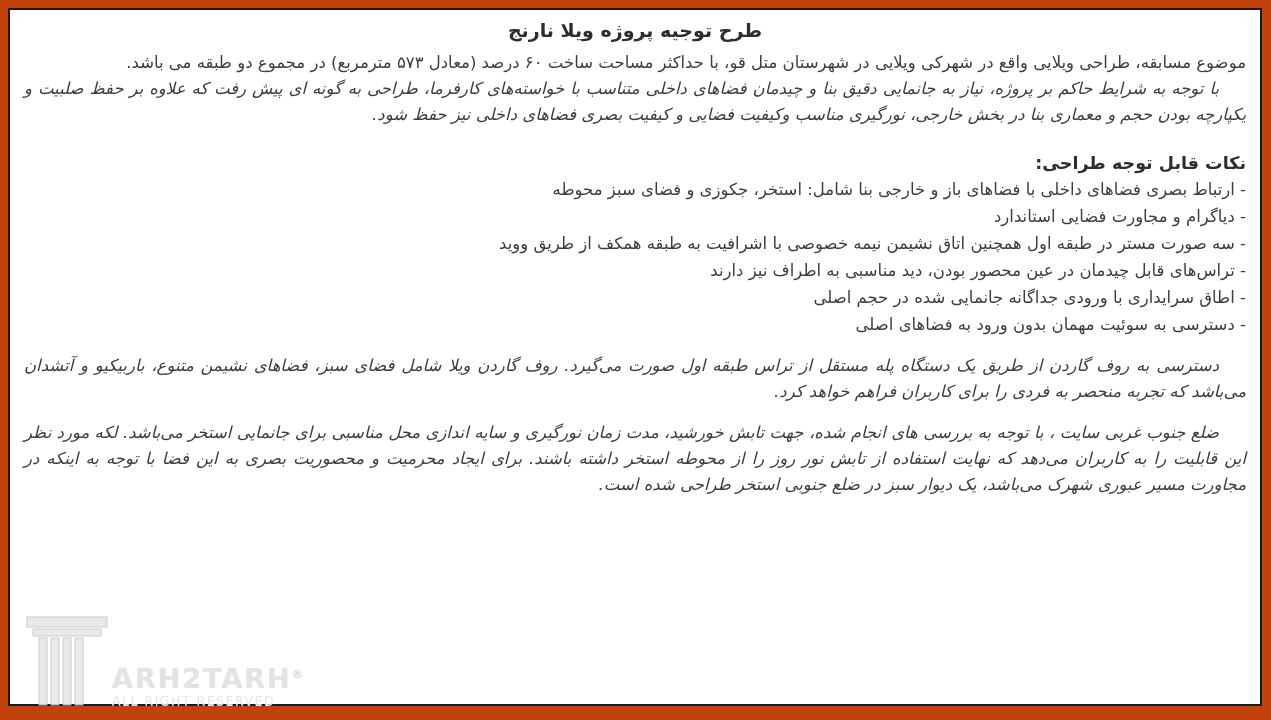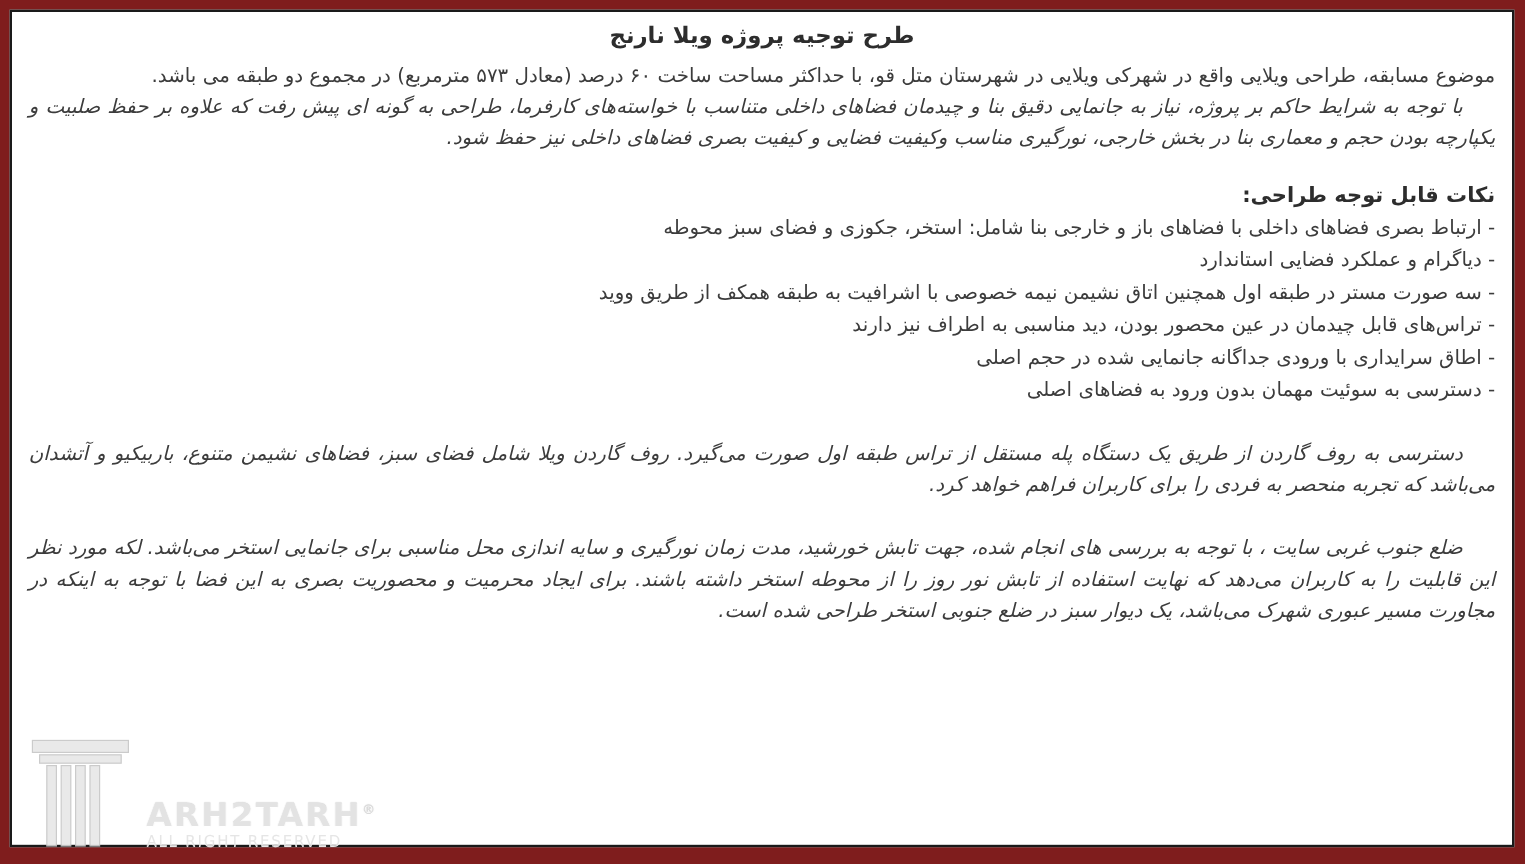--- a/index.html
+++ b/index.html
@@ -5,21 +5,21 @@
   html, body {
     margin: 0;
     padding: 0;
     background: #ffffff;
     font-family: "DejaVu Sans", sans-serif;
   }
   .canvas {
     position: relative;
     width: 1271px;
     height: 720px;
-    background: #7f1d1d;
+    background: #c2410c;
     overflow: hidden;
   }
   .frame {
     position: absolute;
     top: 8px;
     left: 8px;
     right: 9px;
     bottom: 14px;
     border: 2px solid #1a1a1a;
     background: #ffffff;
@@ -52,28 +52,28 @@
   .notes-list {
     list-style: none;
     margin: 0;
     padding: 0;
   }
   .notes-list li {
     font-size: 16.5px;
     line-height: 27px;
     color: #3c3c3c;
   }
-  .section-gap { margin-top: 27px; }
+  .section-gap { margin-top: 15px; }
   .watermark {
     position: absolute;
     left: 26px;
     bottom: 10px;
     display: flex;
     align-items: flex-end;
-    gap: 14px;
+    gap: 4px;
     pointer-events: none;
     direction: ltr;
     opacity: 0.9;
   }
   .wm-text {
     padding-bottom: 2px;
   }
   .wm-brand {
     font-size: 27px;
     font-weight: bold;
@@ -105,21 +105,21 @@
     <h1 class="title">طرح توجیه پروژه ویلا نارنج</h1>
 
     <p class="body-text">موضوع مسابقه، طراحی ویلایی واقع در شهرکی ویلایی در شهرستان متل قو، با حداکثر مساحت ساخت ۶۰ درصد (معادل ۵۷۳ مترمربع) در مجموع دو طبقه می باشد.</p>
 
     <p class="body-text indent">با توجه به شرایط حاکم بر پروژه، نیاز به جانمایی دقیق بنا و چیدمان فضاهای داخلی متناسب با خواسته‌های کارفرما، طراحی به گونه ای پیش رفت که علاوه بر حفظ صلبیت و یکپارچه بودن حجم و معماری بنا در بخش خارجی، نورگیری مناسب وکیفیت فضایی و کیفیت بصری فضاهای داخلی نیز حفظ شود.</p>
 
     <h2 class="notes-heading">نکات قابل توجه طراحی:</h2>
 
     <ul class="notes-list">
       <li>- ارتباط بصری فضاهای داخلی با فضاهای باز و خارجی بنا شامل: استخر، جکوزی و فضای سبز محوطه</li>
-      <li>- دیاگرام و عملکرد فضایی استاندارد</li>
+      <li>- دیاگرام و مجاورت فضایی استاندارد</li>
       <li>- سه صورت مستر در طبقه اول همچنین اتاق نشیمن نیمه خصوصی با اشرافیت به طبقه همکف از طریق ووید</li>
       <li>- تراس‌های قابل چیدمان در عین محصور بودن، دید مناسبی به اطراف نیز دارند</li>
       <li>- اطاق سرایداری با ورودی جداگانه جانمایی شده در حجم اصلی</li>
       <li>- دسترسی به سوئیت مهمان بدون ورود به فضاهای اصلی</li>
     </ul>
 
     <p class="body-text indent section-gap">دسترسی به روف گاردن از طریق یک دستگاه پله مستقل از تراس طبقه اول صورت می‌گیرد. روف گاردن ویلا شامل فضای سبز، فضاهای نشیمن متنوع، باربیکیو و آتشدان می‌باشد که تجربه منحصر به فردی را برای کاربران فراهم خواهد کرد.</p>
 
     <p class="body-text indent section-gap">ضلع جنوب غربی سایت ، با توجه به بررسی های انجام شده، جهت تابش خورشید، مدت زمان نورگیری و سایه اندازی محل مناسبی برای جانمایی استخر می‌باشد. لکه مورد نظر این قابلیت را به کاربران می‌دهد که نهایت استفاده از تابش نور روز را از محوطه استخر داشته باشند. برای ایجاد محرمیت و محصوریت بصری به این فضا با توجه به اینکه در مجاورت مسیر عبوری شهرک می‌باشد، یک دیوار سبز در ضلع جنوبی استخر طراحی شده است.</p>
 

